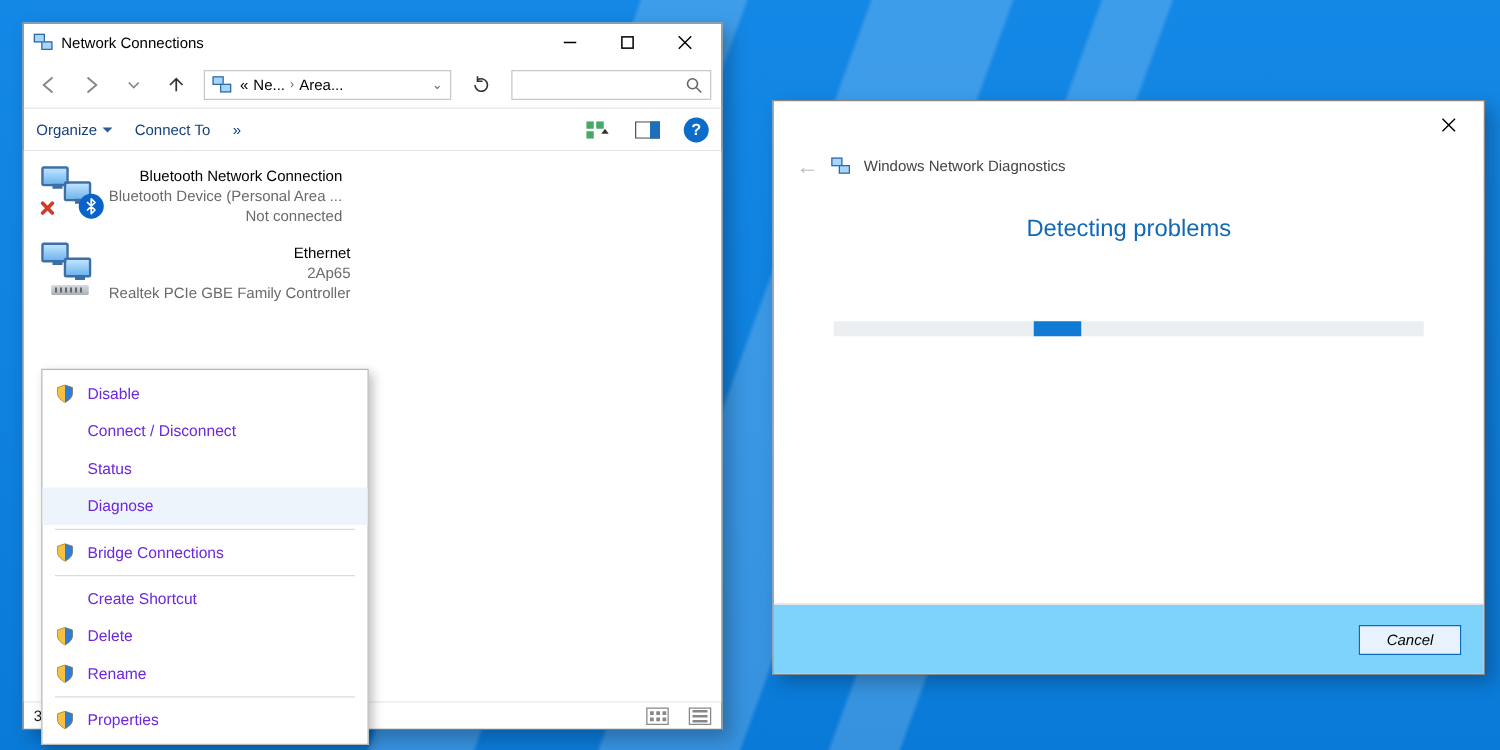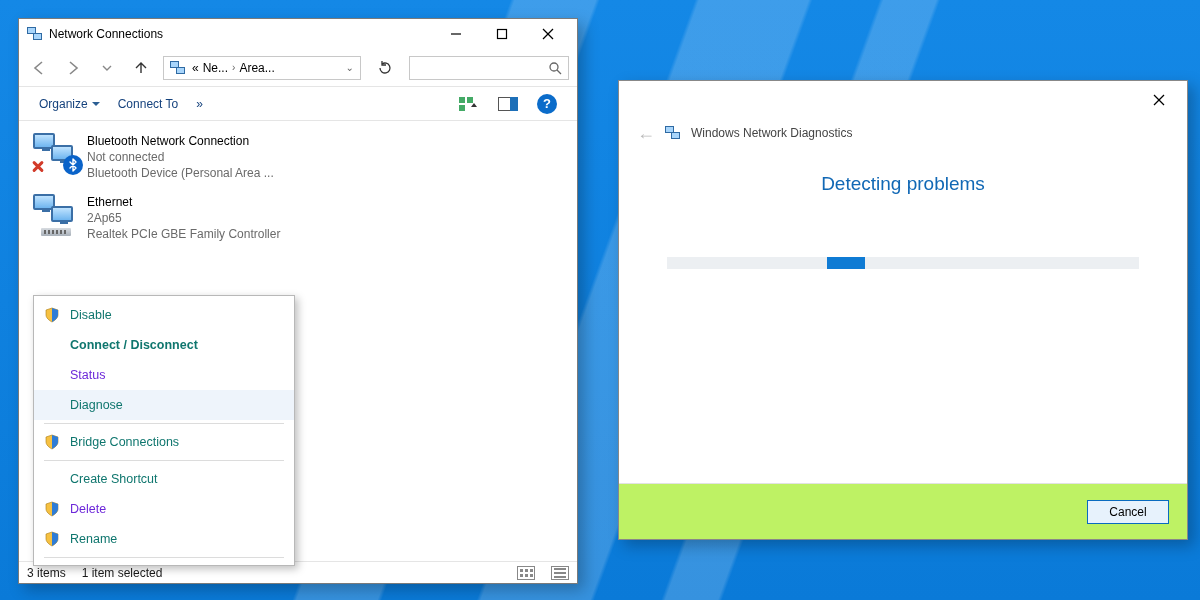--- a/index.html
+++ b/index.html
@@ -35,28 +35,28 @@
 
   .navrow { height:38px; display:flex; align-items:center; gap:10px; padding:0 8px; border-bottom:1px solid #e5e5e5; }
   .navbtn { width:24px; height:24px; display:flex; align-items:center; justify-content:center; color:#888; }
   .navbtn svg { stroke:#888; }
   .addrbox { flex:1; height:24px; border:1px solid #c8c8c8; display:flex; align-items:center; padding:0 6px; gap:6px; background:#fff; }
   .addrbox .crumbs { display:flex; align-items:center; gap:4px; font-size:12px; flex:1; overflow:hidden; white-space:nowrap; }
   .addrbox .chev { color:#666; font-size:10px; }
   .refresh { width:28px; height:28px; display:flex; align-items:center; justify-content:center; }
   .searchbox { width:160px; height:24px; border:1px solid #c8c8c8; display:flex; align-items:center; justify-content:flex-end; padding:0 6px; background:#fff; }
 
-  .toolbar { height:34px; border-bottom:1px solid #e5e5e5; display:flex; align-items:center; padding:0 20px; gap:18px; }
+  .toolbar { height:34px; border-bottom:1px solid #e5e5e5; display:flex; align-items:center; padding:0 10px; gap:18px; }
   .toolbar .tbtn { display:flex; align-items:center; gap:4px; color:#15427d; cursor:default; font-size:12px; }
   .toolbar .spacer { flex:1; }
   .toolbar .iconbtn { width:22px; height:22px; display:flex; align-items:center; justify-content:center; }
   .help { width:20px; height:20px; border-radius:50%; background:#0b6cca; color:#fff; display:flex; align-items:center; justify-content:center; font-weight:bold; font-size:13px; }
 
   .content { flex:1; background:#fff; position:relative; overflow:hidden; padding:6px 8px; }
-  .conn { display:flex; align-items:flex-start; gap:10px; padding:6px; width:300px; }
+  .conn { display:flex; align-items:flex-start; gap:10px; padding:6px; width:300px;text-align:right; }
   .conn.selected { background:#cfe8ff; outline:1px solid #7abdf6; }
   .conn .icon { width:44px; height:40px; position:relative; }
   .conn .lines { display:flex; flex-direction:column; line-height:1.35; }
   .conn .name { font-size:12px; color:#000; }
   .conn .sub  { font-size:12px; color:#6a6a6a; }
 
   
   .netico { position:relative; width:44px; height:36px; }
   .monitor { position:absolute; width:22px; height:16px; border:2px solid #3b6fa6; border-radius:2px; background:linear-gradient(#bfe3ff,#6fb5ef); }
   .monitor.a { left:0; top:0; }
@@ -75,42 +75,42 @@
   .sb-iconbox { width:18px; height:14px; border:1px solid #888; position:relative; }
   .sb-iconbox.i1::before{content:"";position:absolute;left:2px;top:2px;width:3px;height:3px;background:#888;box-shadow:5px 0 #888,10px 0 #888,0 5px #888,5px 5px #888,10px 5px #888;}
   .sb-iconbox.i2::before{content:"";position:absolute;left:2px;top:5px;width:12px;height:2px;background:#888;box-shadow:0 -4px #888,0 4px #888;}
 
   
   .ctx {
     position:absolute; left:33px; top:295px; width:262px; background:#fff;
     border:1px solid #b8b8b8; box-shadow: 3px 3px 8px rgba(0,0,0,0.25);
     padding:4px 0;
   }
-  .ctx .mi { height:30px; display:flex; align-items:center; padding:0 14px 0 36px; position:relative; font-size:12.5px; color:#0f766e; }
-  .ctx .mi.bold { font-weight:700; }
+  .ctx .mi { height:30px; display:flex; align-items:center; padding:0 14px 0 36px; position:relative; font-size:12.5px; color:#6d28d9; }
+  .ctx .mi.bold { font-weight:400; }
   .ctx .mi.disabled { color:#6d28d9; }
   .ctx .mi.hover { background:#eef4fb; }
   .ctx .sep { height:1px; margin:3px 10px; background:#dcdcdc; }
   .shield { position:absolute; left:10px; width:16px; height:16px; }
   .shield svg { display:block; }
 
   
   .diag {
     position:absolute; left:618px; top:80px; width:570px; height:460px;
     background:#fff; border:1px solid #888; box-shadow: 6px 6px 14px rgba(0,0,0,0.25);
     display:flex; flex-direction:column;
   }
   .diag .dtitle { height:38px; display:flex; align-items:center; justify-content:flex-end; padding:0 6px; }
   .diag .closebtn { width:44px; height:30px; display:flex; align-items:center; justify-content:center; }
   .diag .crumb { height:28px; display:flex; align-items:center; gap:10px; padding:0 18px; color:#444; font-size:12px; }
   .diag .main { flex:1; padding: 26px 48px; text-align: center; }
   .diag .heading { color:#1168b5; font-size:19px; font-weight:400; }
   .progress { margin-top:62px; height:12px; background:#eceff2; position:relative; }
   .progress .bar { position:absolute; left:34%; top:0; height:100%; width:8%; background:#0f7bd4; }
-  .diag .footer { height:56px; border-top:1px solid #e2e2e2; display:flex; align-items:center; justify-content:flex-end; padding:0 18px; background:#bef264; }
+  .diag .footer { height:56px; border-top:1px solid #e2e2e2; display:flex; align-items:center; justify-content:flex-end; padding:0 18px; background:#7dd3fc;font-style:italic; }
   .winbtn { min-width:82px; height:24px; border:1px solid #0a6bbf; background:#e7f2fc; display:flex; align-items:center; justify-content:center; font-size:12px; padding:0 12px; }
 
   .backarrow { color:#bbb; font-size:18px; }
 
   
   .ncicon { width:16px; height:16px; position:relative; }
   .ncicon .m1,.ncicon .m2{position:absolute;width:9px;height:7px;border:1px solid #2f6aa3;background:#a8d5fb;}
   .ncicon .m1{left:0;top:1px;} .ncicon .m2{left:6px;top:7px;}
 </style>
 </head>
@@ -239,22 +239,22 @@
           <span class="badge-x"></span>
           <span class="badge-bt">
             <svg width="10" height="14" viewBox="0 0 10 14">
                 <path d="M2 4 L8 10 L5 13 V1 L8 4 L2 10" fill="none" stroke="#fff" stroke-width="1.4" stroke-linejoin="round" stroke-linecap="round"></path>
               </svg>
           </span>
         </div>
       </div>
       <div class="lines">
         <span class="name">Bluetooth Network Connection</span>
+        <span class="sub">Bluetooth Device (Personal Area ...</span>
         <span class="sub">Not connected</span>
-        <span class="sub">Bluetooth Device (Personal Area ...</span>
       </div>
     </div>
 
     <div class="conn">
       <div class="icon">
         <div class="netico">
             <div class="monitor a">
               <div class="stand"></div>
             </div>
             <div class="monitor b">
@@ -327,20 +327,29 @@
     <div class="mi">
       <span class="shield">
         <svg viewBox="0 0 16 16">
           <path d="M8 1 L14 3 V8 C14 12 8 15 8 15 C8 15 2 12 2 8 V3 Z" fill="#f6c142" stroke="#a97b12" stroke-width="0.6"></path>
           <path d="M8 1 L14 3 V8 C14 12 8 15 8 15 V1 Z" fill="#2e7cd6"></path>
         </svg>
       </span>
       <span>Rename</span>
     </div>
     <div class="sep"></div>
+    <div class="mi">
+      <span class="shield">
+        <svg viewBox="0 0 16 16">
+          <path d="M8 1 L14 3 V8 C14 12 8 15 8 15 C8 15 2 12 2 8 V3 Z" fill="#f6c142" stroke="#a97b12" stroke-width="0.6"></path>
+          <path d="M8 1 L14 3 V8 C14 12 8 15 8 15 V1 Z" fill="#2e7cd6"></path>
+        </svg>
+      </span>
+      <span>Properties</span>
+    </div>
   </div>
 
 <div class="diag">
   <div class="dtitle">
     <div class="closebtn">
       <svg width="12" height="12">
           <line x1="1" y1="1" x2="11" y2="11" stroke="#000" stroke-width="1.2"></line>
           <line x1="11" y1="1" x2="1" y2="11" stroke="#000" stroke-width="1.2"></line>
         </svg>
     </div>

